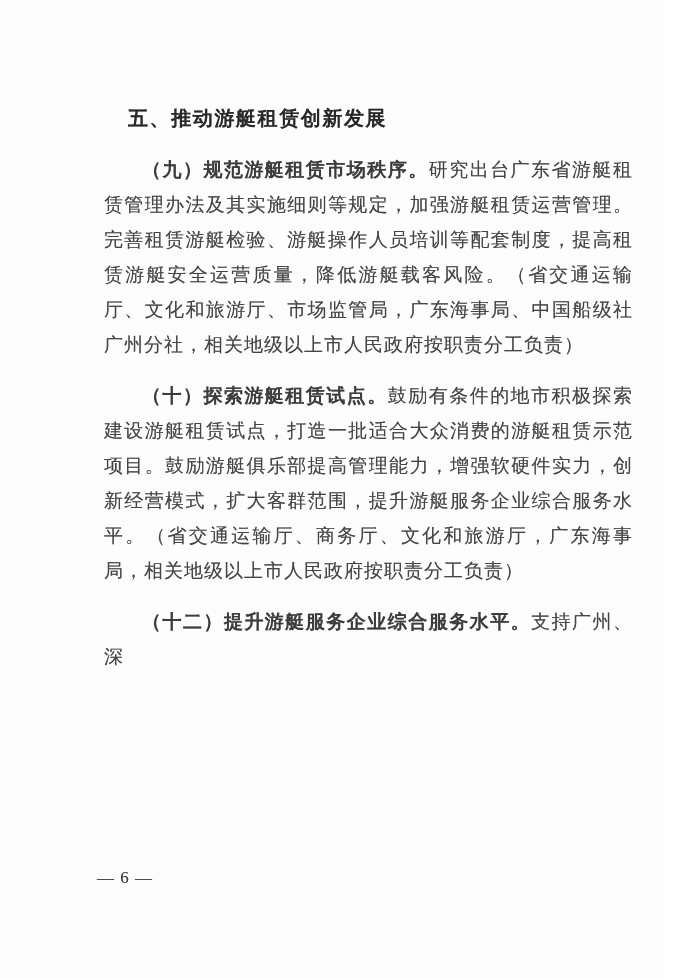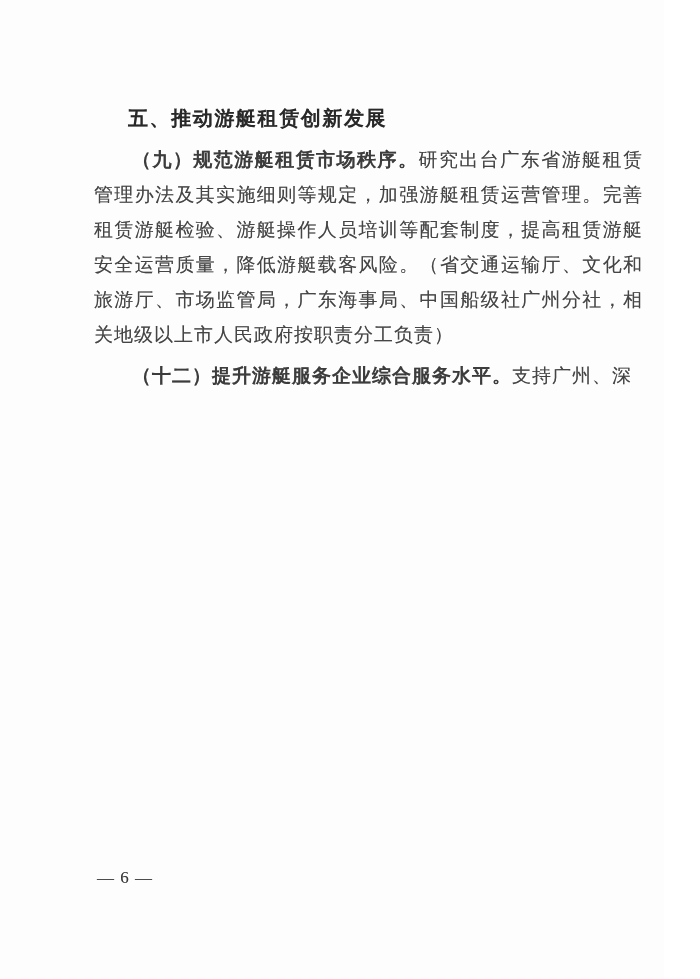--- a/index.html
+++ b/index.html
@@ -32,21 +32,21 @@
     font-family: "Liberation Sans", "DejaVu Sans", sans-serif;
     font-weight: bold;
     font-size: 20px;
     line-height: 35px;
     letter-spacing: 1.6px;
     color: #282828;
     text-indent: 2em;
     text-align: left;
   }
   .para {
-    margin: 6px;
+    margin: 16px;
     padding: 0;
     text-indent: 2em;
   }
   .lead {
     font-weight: bold;
     color: #3c3c3c;
   }
   .body-text {
     font-weight: normal;
   }
@@ -65,20 +65,21 @@
 <body>
 
 <div class="page">
 
   <div class="content">
 
     <h2 class="sec-heading">五、推动游艇租赁创新发展</h2>
 
     <p class="para"><span class="lead">（九）规范游艇租赁市场秩序。</span><span class="body-text">研究出台广东省游艇租赁管理办法及其实施细则等规定，加强游艇租赁运营管理。完善租赁游艇检验、游艇操作人员培训等配套制度，提高租赁游艇安全运营质量，降低游艇载客风险。（省交通运输厅、文化和旅游厅、市场监管局，广东海事局、中国船级社广州分社，相关地级以上市人民政府按职责分工负责）</span></p>
 
+    <p class="para"><span class="lead">（十）探索游艇租赁试点。</span><span class="body-text">鼓励有条件的地市积极探索建设游艇租赁试点，打造一批适合大众消费的游艇租赁示范项目。鼓励游艇俱乐部提高管理能力，增强软硬件实力，创新经营模式，扩大客群范围，提升游艇服务企业综合服务水平。（省交通运输厅、商务厅、文化和旅游厅，广东海事局，相关地级以上市人民政府按职责分工负责）</span></p>
 
 
 
     <p class="para"><span class="lead">（十二）提升游艇服务企业综合服务水平。</span><span class="body-text">支持广州、深</span></p>
 
   </div>
 
   <div class="pagenum">— 6 —</div>
 
 </div>

